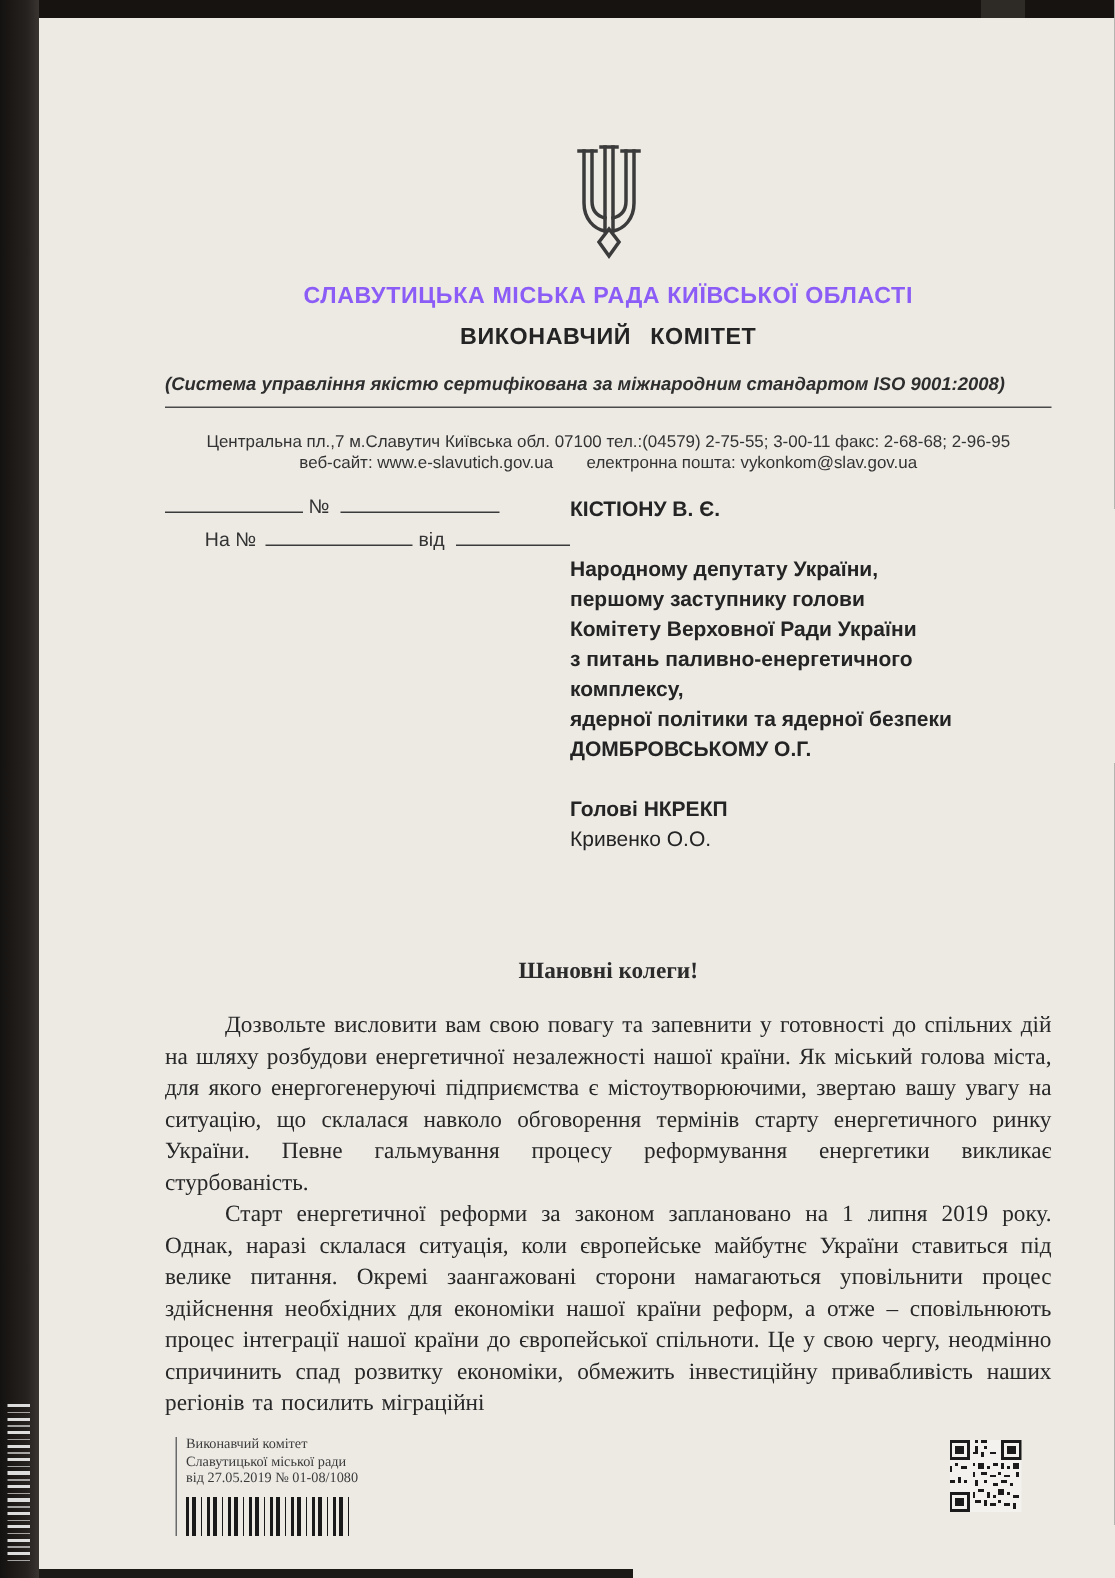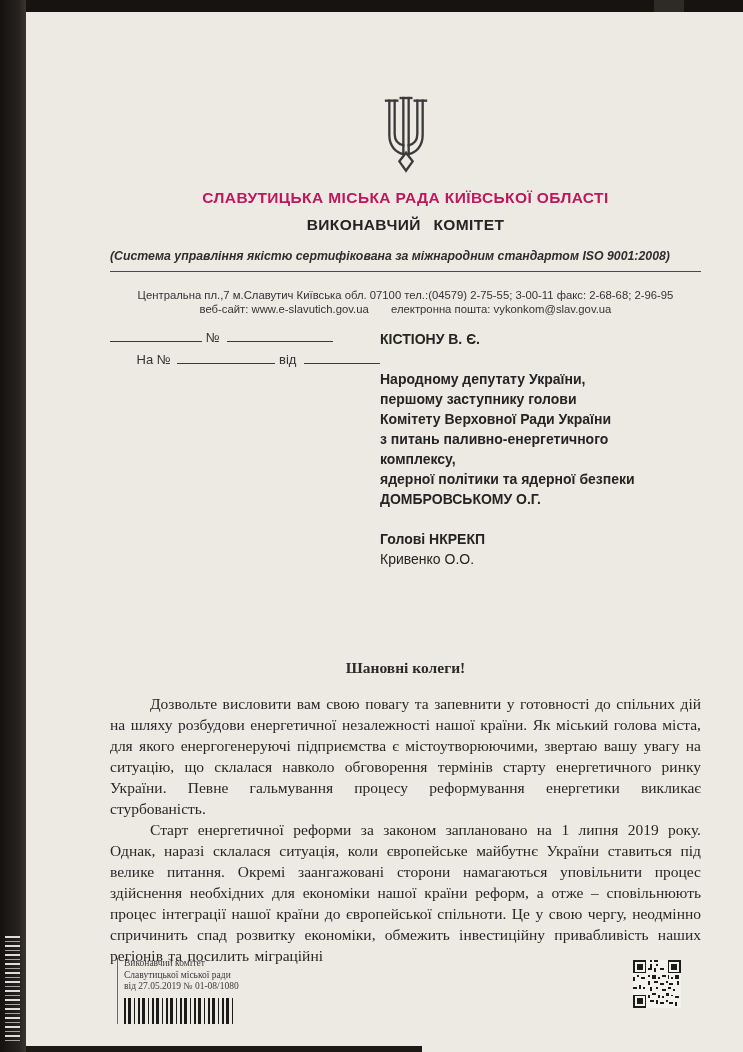--- a/index.html
+++ b/index.html
@@ -20,21 +20,21 @@
   .edge-bottom { position: absolute; bottom: 0; left: 26px; width: 396px; height: 6px;
     background: #1c1a17; z-index: 4; }
   .left-strip-marks { position: absolute; bottom: 8px; left: 5px; width: 15px; height: 108px;
     background: repeating-linear-gradient(180deg, rgba(255,255,255,.85) 0 2px, transparent 2px 5px, rgba(255,255,255,.6) 5px 6px, transparent 6px 9px); }
 
   .content { position: relative; margin-left: 26px; padding: 0 42px 0 84px; }
 
   .emblem { display: block; margin: 94px auto 0; }
 
   .org-name { margin-top: 15px; text-align: center; font-family: "Liberation Sans", sans-serif;
-    font-weight: bold; font-size: 15.5px; letter-spacing: .4px; color: #be185d; }
+    font-weight: bold; font-size: 15.5px; letter-spacing: .4px; color: #8b5cf6; }
   .org-unit { margin-top: 9px; text-align: center; font-family: "Liberation Sans", sans-serif;
     font-weight: bold; font-size: 15.5px; word-spacing: 8px; letter-spacing: .4px; color: #242424; }
   .iso-line { margin-top: 15px; text-align: left; font-family: "Liberation Sans", sans-serif;
     font-weight: bold; font-style: italic; font-size: 12.3px; color: #2e2e2e; }
   .head-rule { margin-top: 8px; border: 0; border-top: 1.6px solid #4a4a4a; }
   .address-line { margin-top: 17px; text-align: center; font-family: "Liberation Sans", sans-serif;
     font-size: 11.3px; color: #333; }
   .web-line { margin-top: 2px; text-align: center; font-family: "Liberation Sans", sans-serif;
     font-size: 11.3px; color: #333; }
   .web-line .url { }
@@ -49,21 +49,21 @@
   .b1 { width: 92px; } .b2 { width: 106px; margin-left: 4px; }
   .b3 { width: 98px; margin-left: 3px; } .b4 { width: 76px; margin-left: 4px; }
   .ref-line + .ref-line { margin-top: 2px; text-align: right; }
 
   .recipients { flex: 1; font-family: "Liberation Sans", sans-serif; font-size: 14px;
     color: #242424; }
   .recipient-block { margin-bottom: 20px; }
   .r-line { line-height: 20px; }
   .bold { font-weight: bold; }
 
-  .salutation { margin-top: 70px; text-align: center; font-weight: bold; font-size: 15.5px; }
+  .salutation { margin-top: 50px; text-align: center; font-weight: bold; font-size: 15.5px; }
   .body-par { margin-top: 0; font-size: 15.5px; line-height: 21px; text-align: justify;
     text-indent: 40px; word-spacing: 1.5px; color: #272727; }
   .body-par.first { margin-top: 16px; }
 
   .reg-stamp { position: absolute; left: 117px; top: 958px; z-index: 6;
     font-size: 9.5px; line-height: 11.5px; color: #3a3a3a;
     border-left: 1px solid #6a6a6a; padding-left: 6px; }
   .stamp-barcode { margin-top: 5px; width: 112px; height: 26px;
     background: repeating-linear-gradient(90deg, #1a1a1a 0 2px, transparent 2px 4px, #1a1a1a 4px 7px, transparent 7px 10px, #1a1a1a 10px 11px, transparent 11px 14px); }
 

